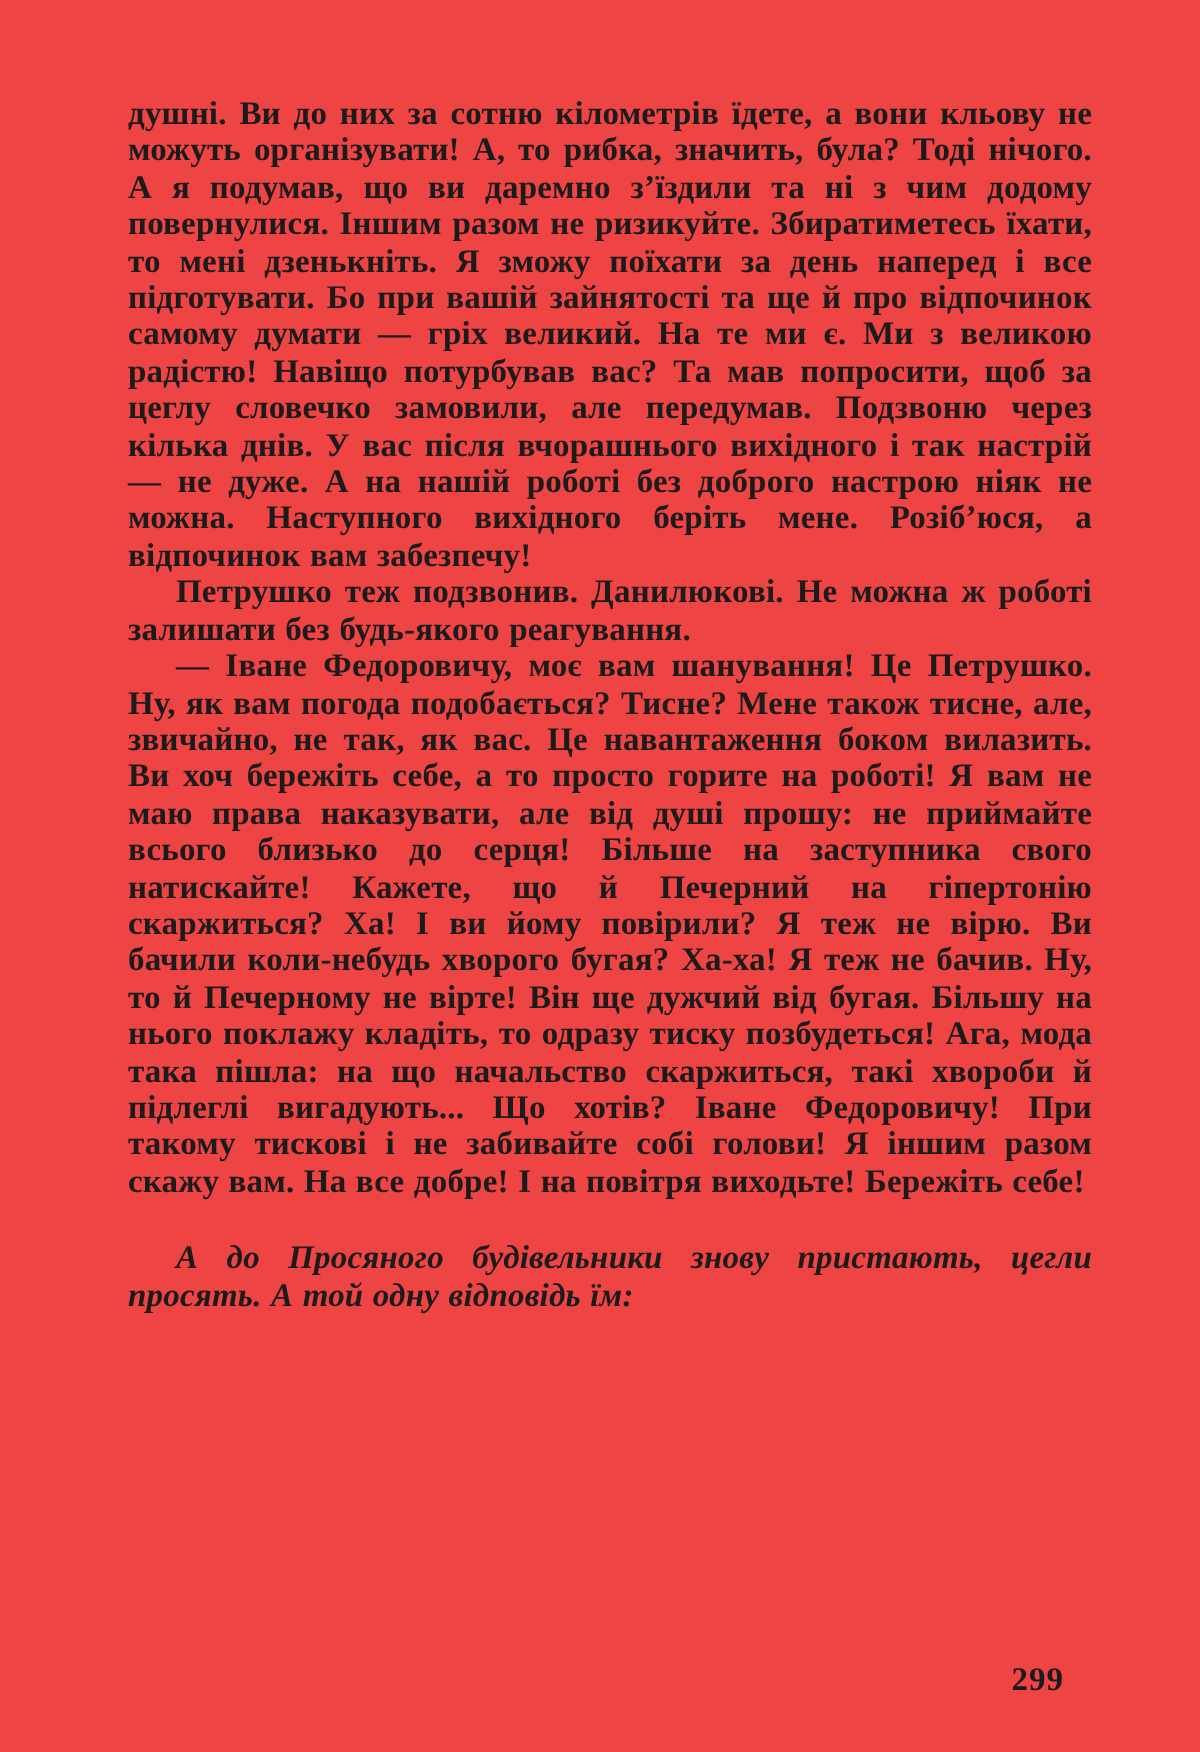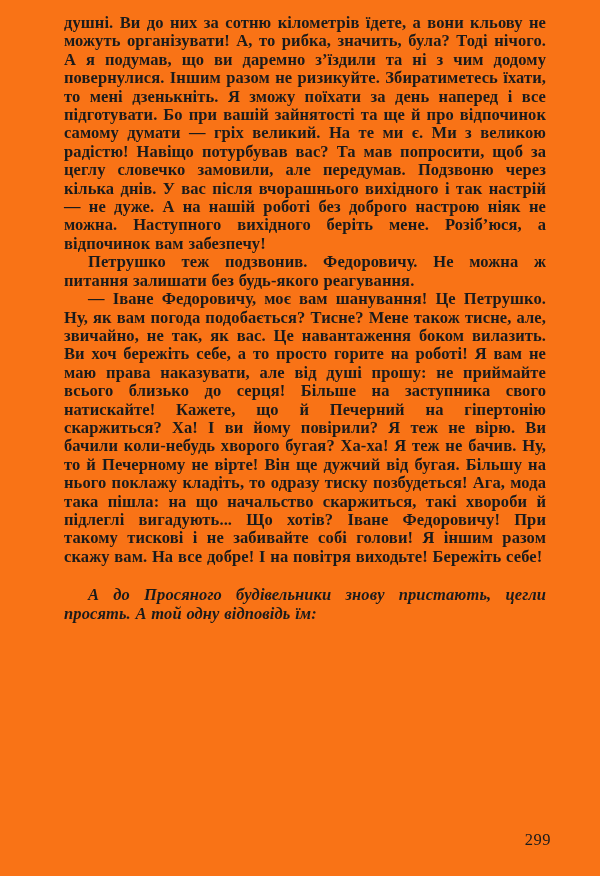--- a/index.html
+++ b/index.html
@@ -5,56 +5,56 @@
   html, body {
     margin: 0;
     padding: 0;
     background: #e9eae7;
   }
   .page {
     position: relative;
     box-sizing: border-box;
     width: 600px;
     height: 876px;
-    background: #f97316;
+    background: #ef4444;
     color: #1b1b1b;
     font-family: "Liberation Serif", "DejaVu Serif", serif;
-    padding: 14px 54px 0 64px;
+    padding: 48px 54px 0 64px;
     overflow: hidden;
   }
   .text-block p {
     margin: 0;
     text-align: justify;
     font-size: 16.5px;
     line-height: 18.4px;
     font-weight: 600;
     letter-spacing: 0.1px;
     word-spacing: 0.5px;
   }
   .text-block p.indent {
     text-indent: 24px;
   }
   .text-block p.gap {
     margin-top: 20px;
     font-style: italic;
   }
   .page-number {
     position: absolute;
-    right: 49px;
+    right: 68px;
     bottom: 26px;
     font-size: 16.5px;
-    font-weight: 400;
+    font-weight: 700;
     letter-spacing: 0.5px;
     text-align: right;
   }
 </style>
 </head>
 <body>
 
 <div class="page">
   <div class="text-block">
     <p>душні. Ви до них за сотню кілометрів їдете, а вони кльову не можуть організувати! А, то рибка, значить, була? Тоді нічого. А я подумав, що ви даремно з’їздили та ні з чим додому повернулися. Іншим разом не ризикуйте. Збиратиметесь їхати, то мені дзенькніть. Я зможу поїхати за день наперед і все підготувати. Бо при вашій зайнятості та ще й про відпочинок самому думати — гріх великий. На те ми є. Ми з великою радістю! Навіщо потурбував вас? Та мав попросити, щоб за цеглу словечко замовили, але передумав. Подзвоню через кілька днів. У вас після вчорашнього вихідного і так настрій — не дуже. А на нашій роботі без доброго настрою ніяк не можна. Наступного вихідного беріть мене. Розіб’юся, а відпочинок вам забезпечу!</p>
-    <p class="indent">Петрушко теж подзвонив. Федоровичу. Не можна ж питання залишати без будь-якого реагування.</p>
+    <p class="indent">Петрушко теж подзвонив. Данилюкові. Не можна ж роботі залишати без будь-якого реагування.</p>
     <p class="indent">— Іване Федоровичу, моє вам шанування! Це Петрушко. Ну, як вам погода подобається? Тисне? Мене також тисне, але, звичайно, не так, як вас. Це навантаження боком вилазить. Ви хоч бережіть себе, а то просто горите на роботі! Я вам не маю права наказувати, але від душі прошу: не приймайте всього близько до серця! Більше на заступника свого натискайте! Кажете, що й Печерний на гіпертонію скаржиться? Ха! І ви йому повірили? Я теж не вірю. Ви бачили коли-небудь хворого бугая? Ха-ха! Я теж не бачив. Ну, то й Печерному не вірте! Він ще дужчий від бугая. Більшу на нього поклажу кладіть, то одразу тиску позбудеться! Ага, мода така пішла: на що начальство скаржиться, такі хвороби й підлеглі вигадують... Що хотів? Іване Федоровичу! При такому тискові і не забивайте собі голови! Я іншим разом скажу вам. На все добре! І на повітря виходьте! Бережіть себе!</p>
     <p class="indent gap">А до Просяного будівельники знову пристають, цегли просять. А той одну відповідь їм:</p>
   </div>
   <div class="page-number">299</div>
 </div>
 
 </body></html>

